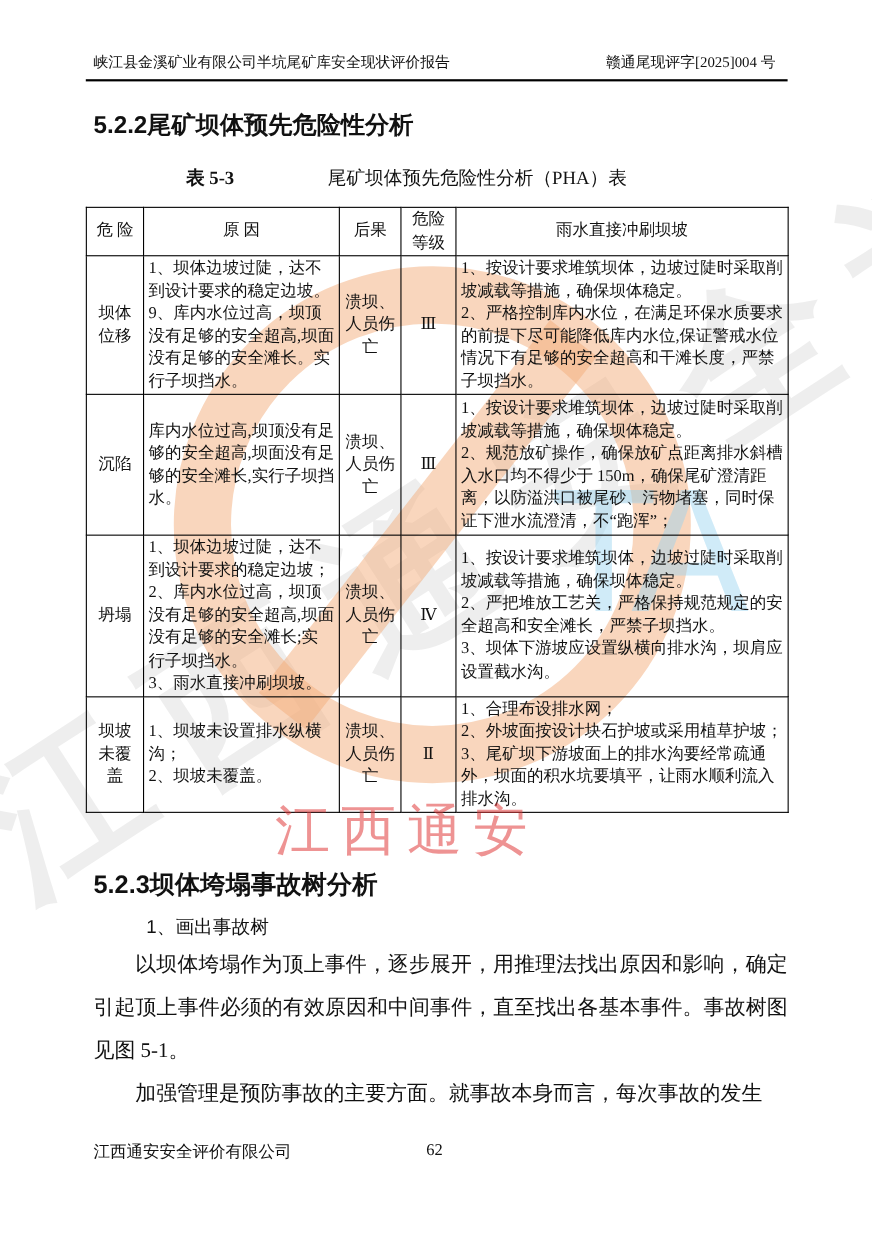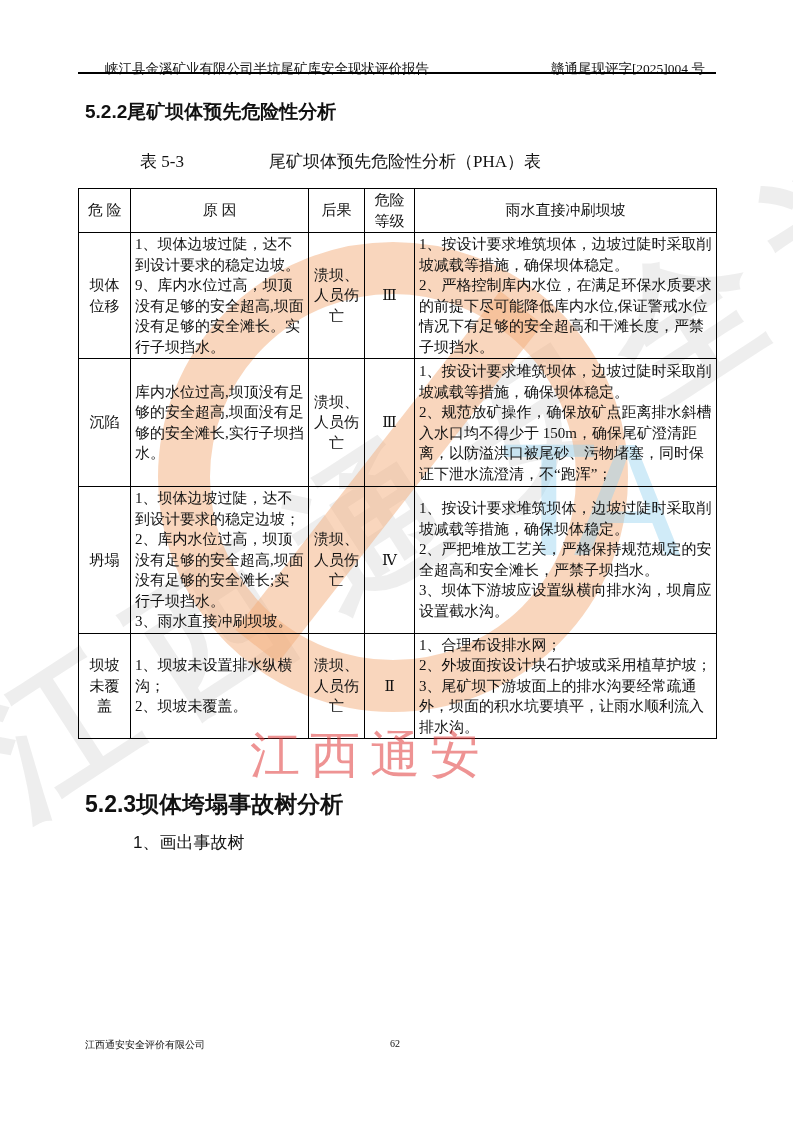--- a/index.html
+++ b/index.html
@@ -33,39 +33,38 @@
     color:rgba(150,210,240,0.45);
   }
   .wm-red{
     left:250px; top:722px; z-index:3;
     font-family:"Liberation Serif",serif; font-weight:normal;
     font-size:50px; letter-spacing:10px; white-space:nowrap;
     color:rgba(224,58,58,0.55);
   }
   
   .hdr{
-    position:absolute; top:60px; left:85px; right:88px; z-index:1;
+    position:absolute; top:48px; left:85px; right:88px; z-index:1;
     display:flex; justify-content:space-between;
     font-size:13.5px;
-    margin-left:20px;
   }
   .hdr-rule{
     position:absolute; top:72px; left:78px; width:638px; z-index:1;
     border-top:2.5px solid #000;
   }
   
   .h522{
     position:absolute; top:99px; left:85px; z-index:1;
-    font-family:"Liberation Sans",sans-serif; font-weight:bold; font-size:19px;
+    font-family:"Liberation Sans",sans-serif; font-weight:bold; font-size:22px;
   }
   .caption{
     position:absolute; top:150px; left:85px; width:631px; z-index:1;
     display:flex; font-size:17px;
   }
-  .caption .lbl{margin-left:55px;}
+  .caption .lbl{margin-left:84px;font-weight:bold;}
   .caption .ttl{margin-left:85px;}
   
   table.pha{
     position:absolute; top:188px; left:78px; z-index:1;
     width:638px; border-collapse:collapse; table-layout:fixed;
     font-size:15px; line-height:20.5px;
   }
   table.pha td{
     border:1.5px solid #000; padding:1px 4px;
     vertical-align:middle; background:transparent;
@@ -88,21 +87,21 @@
     font-family:"Liberation Sans",sans-serif; font-weight:normal; font-size:17px;
   }
   .paras{
     position:absolute; top:858px; left:85px; width:631px; z-index:1;
     font-size:19px; line-height:39px; text-align:justify;
   }
   .paras p{margin:0; text-indent:2em;}
   
   .ftr{
     position:absolute; top:1038px; left:85px; right:88px; z-index:1;
-    font-size:10px;
+    font-size:15px;
   }
   .ftr .page-num{
     position:absolute; left:50%; transform:translateX(-50%); top:0;
   }
 </style>
 </head>
 <body>
 
 <div class="page">
 
@@ -178,19 +177,23 @@
       <td class="c-center">Ⅱ</td>
       <td class="prewrap c-top">1、合理布设排水网；
 2、外坡面按设计块石护坡或采用植草护坡；
 3、尾矿坝下游坡面上的排水沟要经常疏通外，坝面的积水坑要填平，让雨水顺利流入排水沟。</td>
     </tr>
   </tbody>
     </table>
 
   <div class="h523">5.2.3坝体垮塌事故树分析</div>
   <div class="sub1">1、画出事故树</div>
+  <div class="paras">
+    <p>以坝体垮塌作为顶上事件，逐步展开，用推理法找出原因和影响，确定引起顶上事件必须的有效原因和中间事件，直至找出各基本事件。事故树图见图 5-1。</p>
+    <p>加强管理是预防事故的主要方面。就事故本身而言，每次事故的发生</p>
+  </div>
 
   <div class="ftr">
     <span>江西通安安全评价有限公司</span>
     <span class="page-num">62</span>
   </div>
 
 </div>
 
 </body></html>

